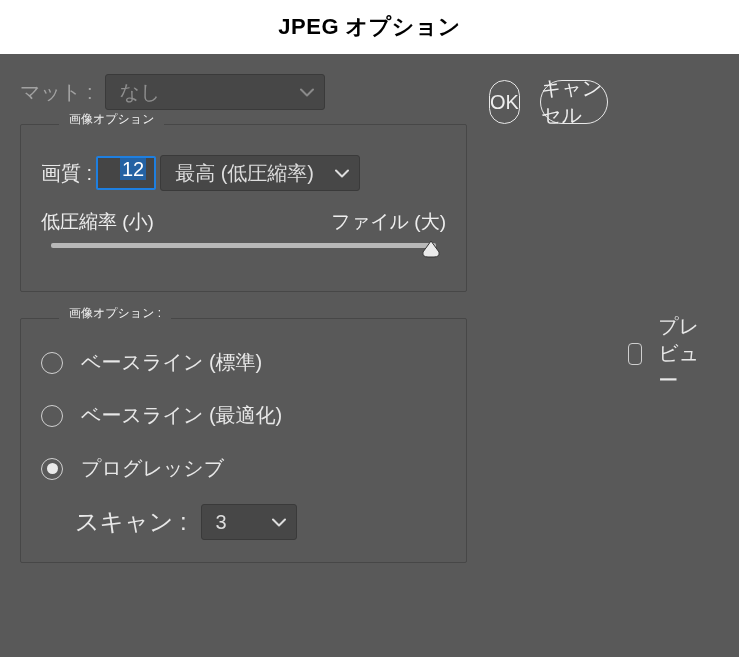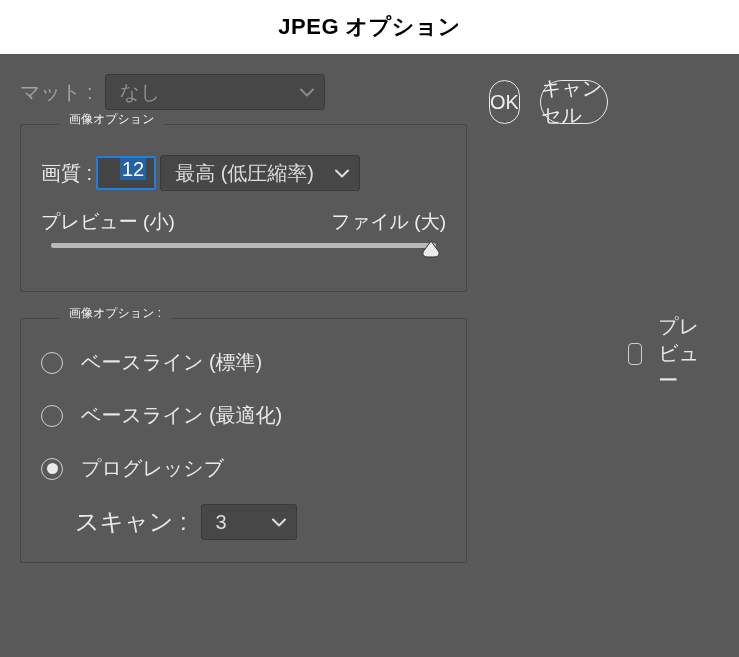--- a/index.html
+++ b/index.html
@@ -221,21 +221,21 @@
           <span>最高 (低圧縮率)</span>
           <span class="chev">
             <svg width="14" height="10" viewBox="0 0 14 10">
                 <path d="M1 2 L7 8 L13 2" stroke="#ddd" stroke-width="2" fill="none" stroke-linecap="round" stroke-linejoin="round"></path>
               </svg>
           </span>
         </div>
       </div>
 
       <div class="slider-labels">
-        <span>プレビュー (小)</span>
+        <span>低圧縮率 (小)</span>
         <span>ファイル (大)</span>
       </div>
       <div class="slider-track">
         <div class="track"></div>
         <div class="thumb">
           <svg width="22" height="20" viewBox="0 0 22 20">
               <path d="M11 2 L19 13 Q20 18 14 18 L8 18 Q2 18 3 13 Z" fill="#eaeaea" stroke="#333" stroke-width="1"></path>
             </svg>
         </div>
       </div>

